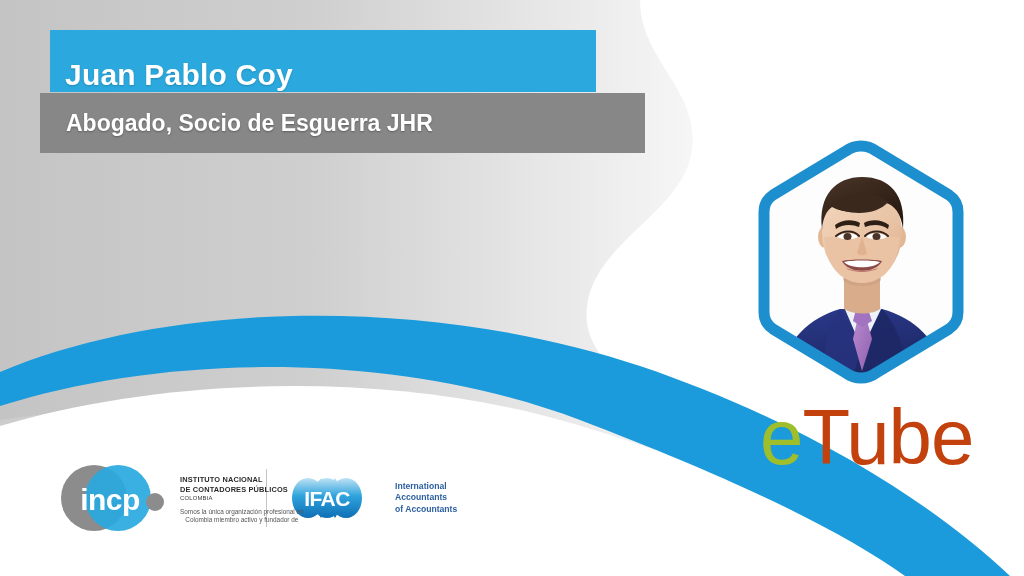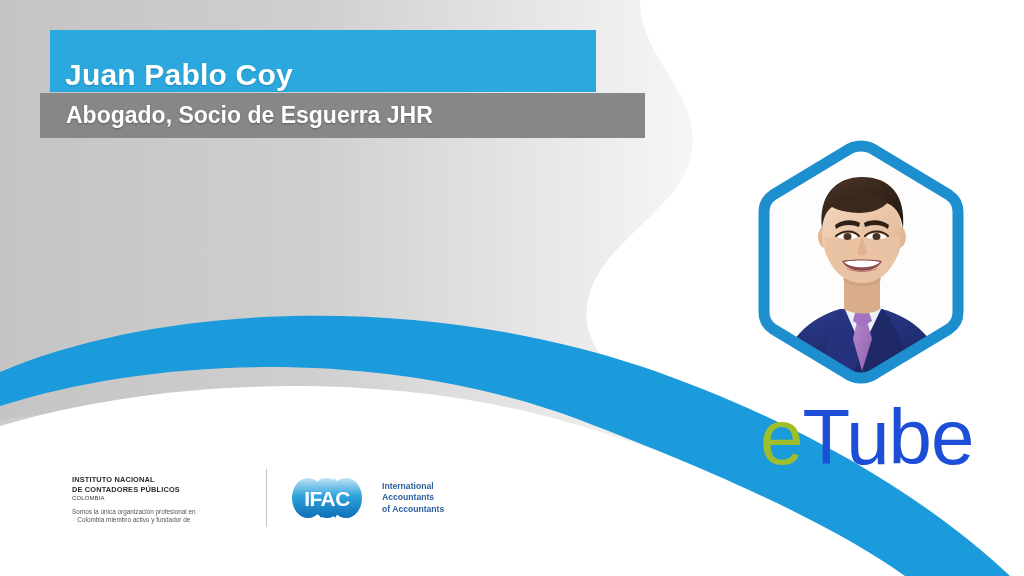--- a/index.html
+++ b/index.html
@@ -36,21 +36,21 @@
     padding-left:15px;
     white-space:nowrap;
     text-shadow:0 1px 2px rgba(0,0,0,.18);
     margin-top:28px;
   }
 
   
   .role-banner {
     position:absolute;
     left:40px; top:93px;
-    width:605px; height:45px;
+    width:605px; height:60px;
     background:#878787;
     display:flex; align-items:center;
   }
   .role-banner .role-text {
     color:#ffffff;
     font-size:23px;
     font-weight:bold;
     padding-left:26px;
     white-space:nowrap;
     text-shadow:0 1px 2px rgba(0,0,0,.30);
@@ -81,21 +81,21 @@
   .etube-logo {
     position:absolute;
     left:760px; top:398px;
     font-size:78px;
     line-height:1;
     letter-spacing:-1px;
     font-family:"Liberation Sans", sans-serif;
     white-space:nowrap;
   }
   .etube-logo .e-part { color:#9FBE2B; font-weight:normal; }
-  .etube-logo .tube-part { color:#1d4ed8; font-weight:normal;margin-top:44px; }
+  .etube-logo .tube-part { color:#c2410c; font-weight:normal;margin-top:44px; }
 
   
   .logo-strip {
     position:absolute;
     left:58px; top:448px;
     width:460px; height:100px;
     display:flex; align-items:center;
   }
 
   
@@ -124,21 +124,21 @@
     background:#c4c4c4;
     margin:0 14px 0 8px;
     flex:0 0 auto;
     align-self:center;
   }
 
   
   .ifac-block { display:flex; align-items:center; }
   .ifac-mark { width:92px; height:56px; flex:0 0 auto; }
   .ifac-mark svg { display:block; width:100%; height:100%; }
-  .ifac-text { margin-left:9px; }
+  .ifac-text { margin-left:22px; }
   .ifac-text div {
     color:#2c5f9e; font-size:8.6px; font-weight:bold;
     line-height:11.2px; white-space:nowrap;
   }
 </style>
 </head>
 <body>
 
 <div id="slide">
 
@@ -314,20 +314,29 @@
     </svg>
   </div>
 
   <div class="etube-logo">
     <span class="e-part">e</span><span class="tube-part">Tube</span>
   </div>
 
   <div class="logo-strip">
 
     <div class="incp-block">
+      <div class="incp-mark">
+        <svg viewBox="0 0 108 96" xmlns="http://www.w3.org/2000/svg">
+          <circle cx="36" cy="48" r="33" fill="#8C8C8C"></circle>
+          <circle cx="60" cy="48" r="33" fill="#29A8DF" opacity="0.92"></circle>
+          <path d="M36,15 A33,33 0 0,1 36,81 A33,33 0 0,0 36,15 Z" fill="#1B8FAE" opacity="0"></path>
+          <circle cx="97" cy="52" r="9" fill="#8C8C8C"></circle>
+          <text x="52" y="60" text-anchor="middle" font-family="Liberation Sans, sans-serif" font-size="30" font-weight="bold" fill="#FFFFFF" letter-spacing="-0.5">incp</text>
+        </svg>
+      </div>
       <div class="incp-text">
         <div class="incp-l1">INSTITUTO NACIONAL</div>
         <div class="incp-l2">DE CONTADORES PÚBLICOS</div>
         <div class="incp-l3">COLOMBIA</div>
         <div class="incp-tagline">
           <div>Somos la única organización profesional en</div>
           <div>Colombia miembro activo y fundador de</div>
         </div>
       </div>
     </div>

